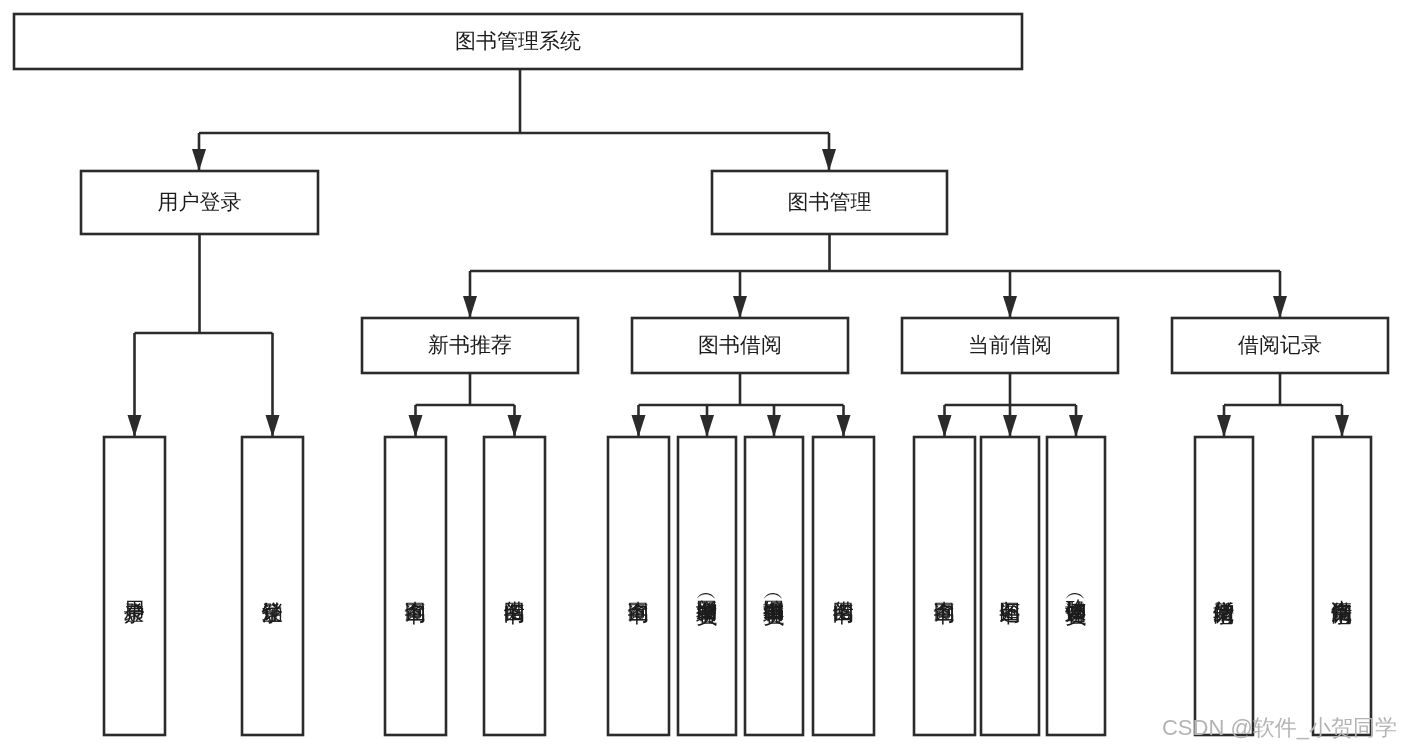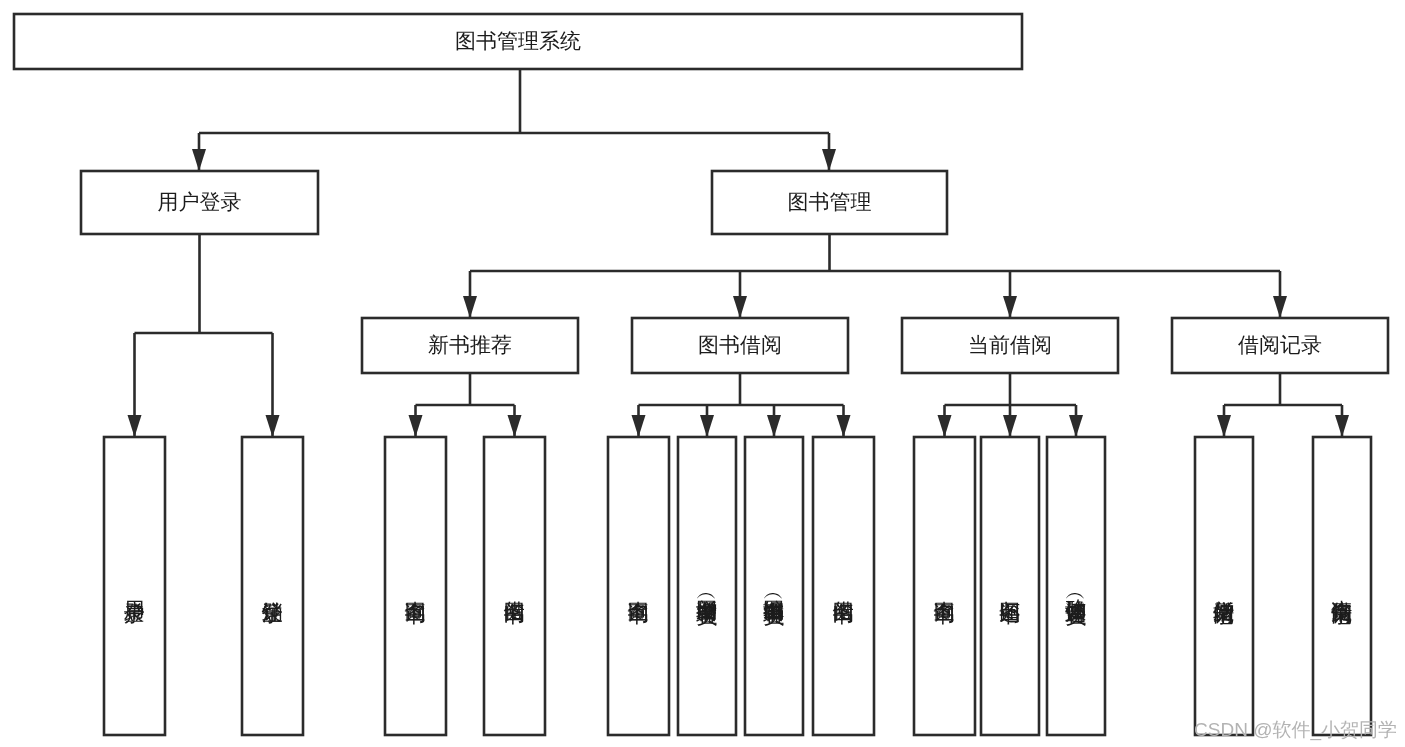--- a/index.html
+++ b/index.html
@@ -26,21 +26,21 @@
     font-family:"Liberation Sans","DejaVu Sans",sans-serif;
     font-size:21px;line-height:1.12;color:#1c1c1c;
     display:flex;align-items:center;justify-content:center;
     letter-spacing:1px;
     white-space:nowrap;
     pointer-events:none;
   }
   .watermark{
     position:absolute;right:8px;bottom:4px;
     font-family:"Liberation Sans","DejaVu Sans",sans-serif;
-    font-size:19px;color:#b3b3b3;white-space:nowrap;
+    font-size:22px;color:#b3b3b3;white-space:nowrap;
   }
 </style>
 </head>
 <body>
 
 <div id="stage">
 
   <svg class="tree" viewBox="0 0 1405 747">
     <g id="connector-layer">
         <line x1="520" y1="69" x2="520" y2="133" class="conn"></line>

